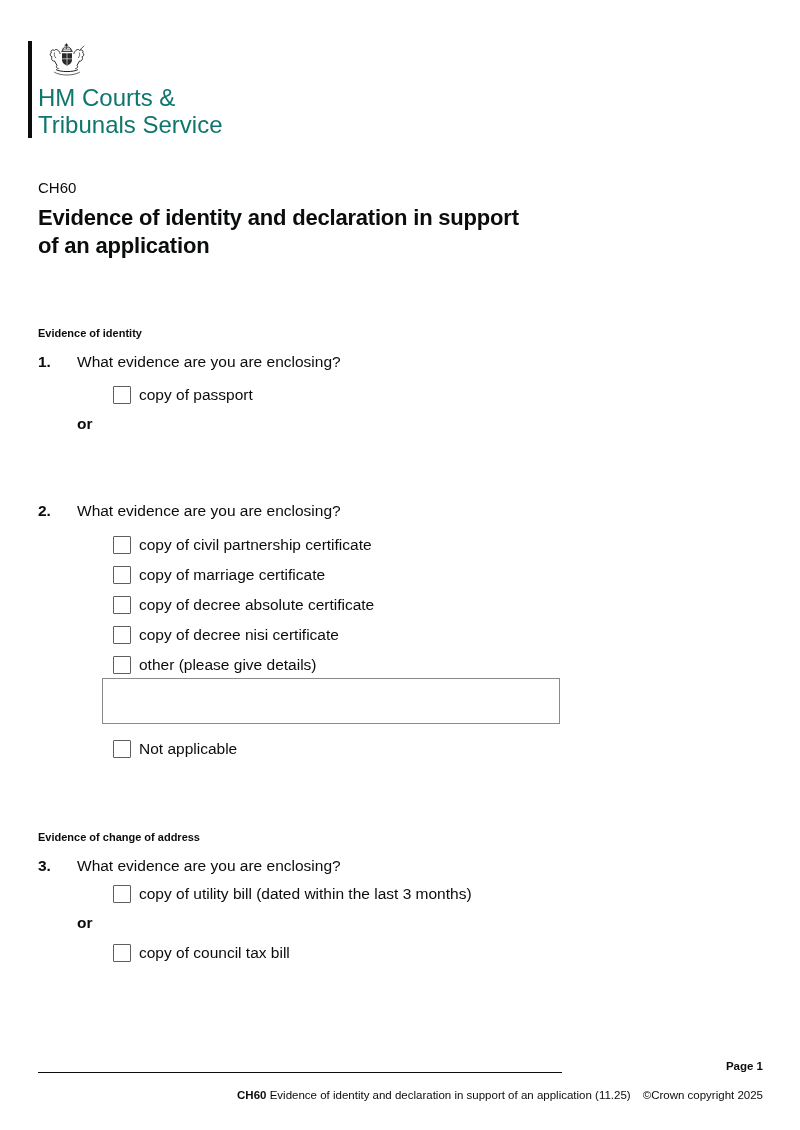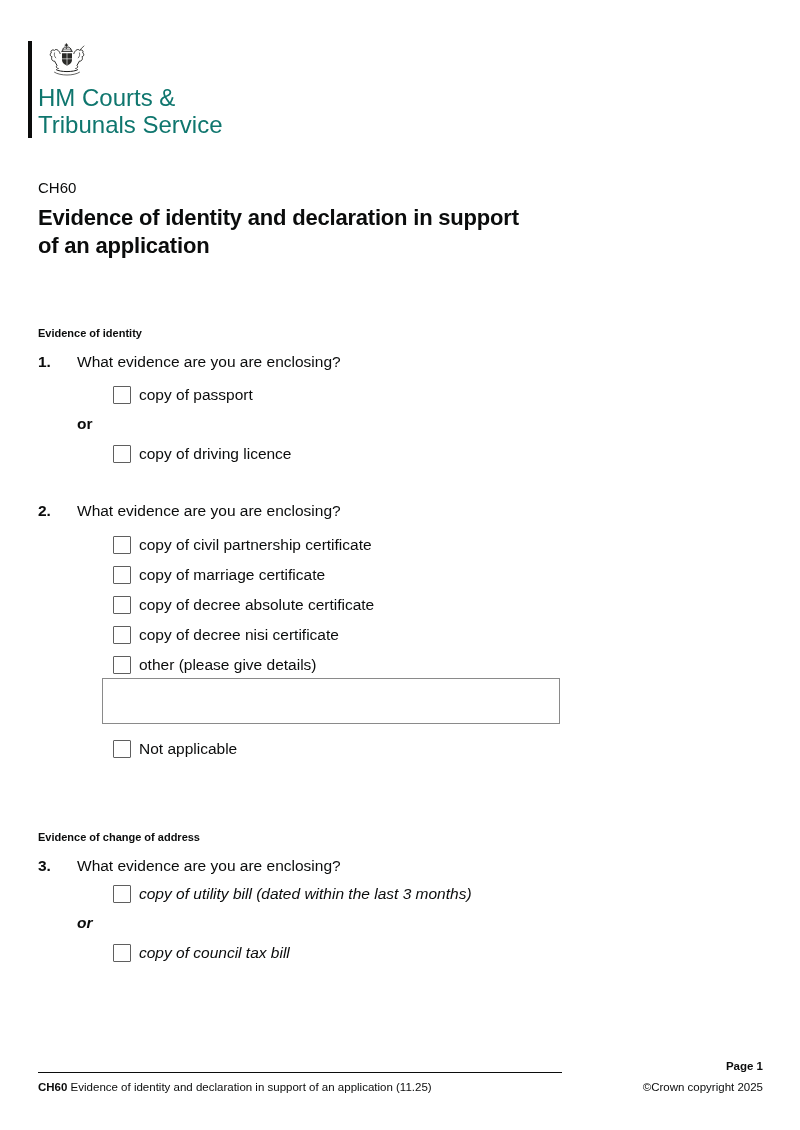--- a/index.html
+++ b/index.html
@@ -82,21 +82,21 @@
     line-height: 18px;
   }
   .q-num {
     width: 39px;
     flex: none;
     font-weight: bold;
   }
   .options { margin-left: 39px; }
   #section-1 .options { margin-top: 15px; }
   #section-2 .options { margin-top: 16px; }
-  #section-3 .options { margin-top: 10px; font-style: italic; }
+  #section-3 .options { margin-top: 10px; }
 
   .opt-row {
     display: flex;
     align-items: center;
     height: 18px;
     margin-bottom: 12px;
     padding-left: 36px;
   }
   #section-1 .opt-row, #section-3 .opt-row { margin-bottom: 13px; }
   .cb {
@@ -146,23 +146,24 @@
     height: 1px;
     background: #0b0c0c;
   }
   .page-label {
     margin-left: auto;
     font-weight: bold;
     line-height: 13px;
   }
   .footer-row2 {
     display: flex;
-    justify-content: space-between;
-    margin-top: 8px;
+    justify-content: flex-end;
+    margin-top: 16px;
     line-height: 13px;
+    gap: 12px;
   }
   .form-ref { font-weight: bold; }
 </style>
 </head>
 <body>
 
 <div class="abs logo">
   <div class="logo-bar"></div>
   <div class="logo-inner">
     <svg class="crest" width="40" height="38" viewBox="0 0 64 60" aria-hidden="true">
@@ -200,24 +201,20 @@
   <div class="question-row">
     <span class="q-num">1.</span>
     <span class="q-text">What evidence are you are enclosing?</span>
   </div>
   <div class="options">
     <div class="opt-row">
       <span class="cb"></span>
       <span class="opt-label">copy of passport</span>
     </div>
     <div class="or-sep">or</div>
-    <div class="opt-row">
-      <span class="cb"></span>
-      <span class="opt-label">copy of driving licence</span>
-    </div>
   </div>
 </div>
 
 <div class="abs section" id="section-2">
   <div class="question-row">
     <span class="q-num">2.</span>
     <span class="q-text">What evidence are you are enclosing?</span>
   </div>
   <div class="options">
     <div class="opt-row">

